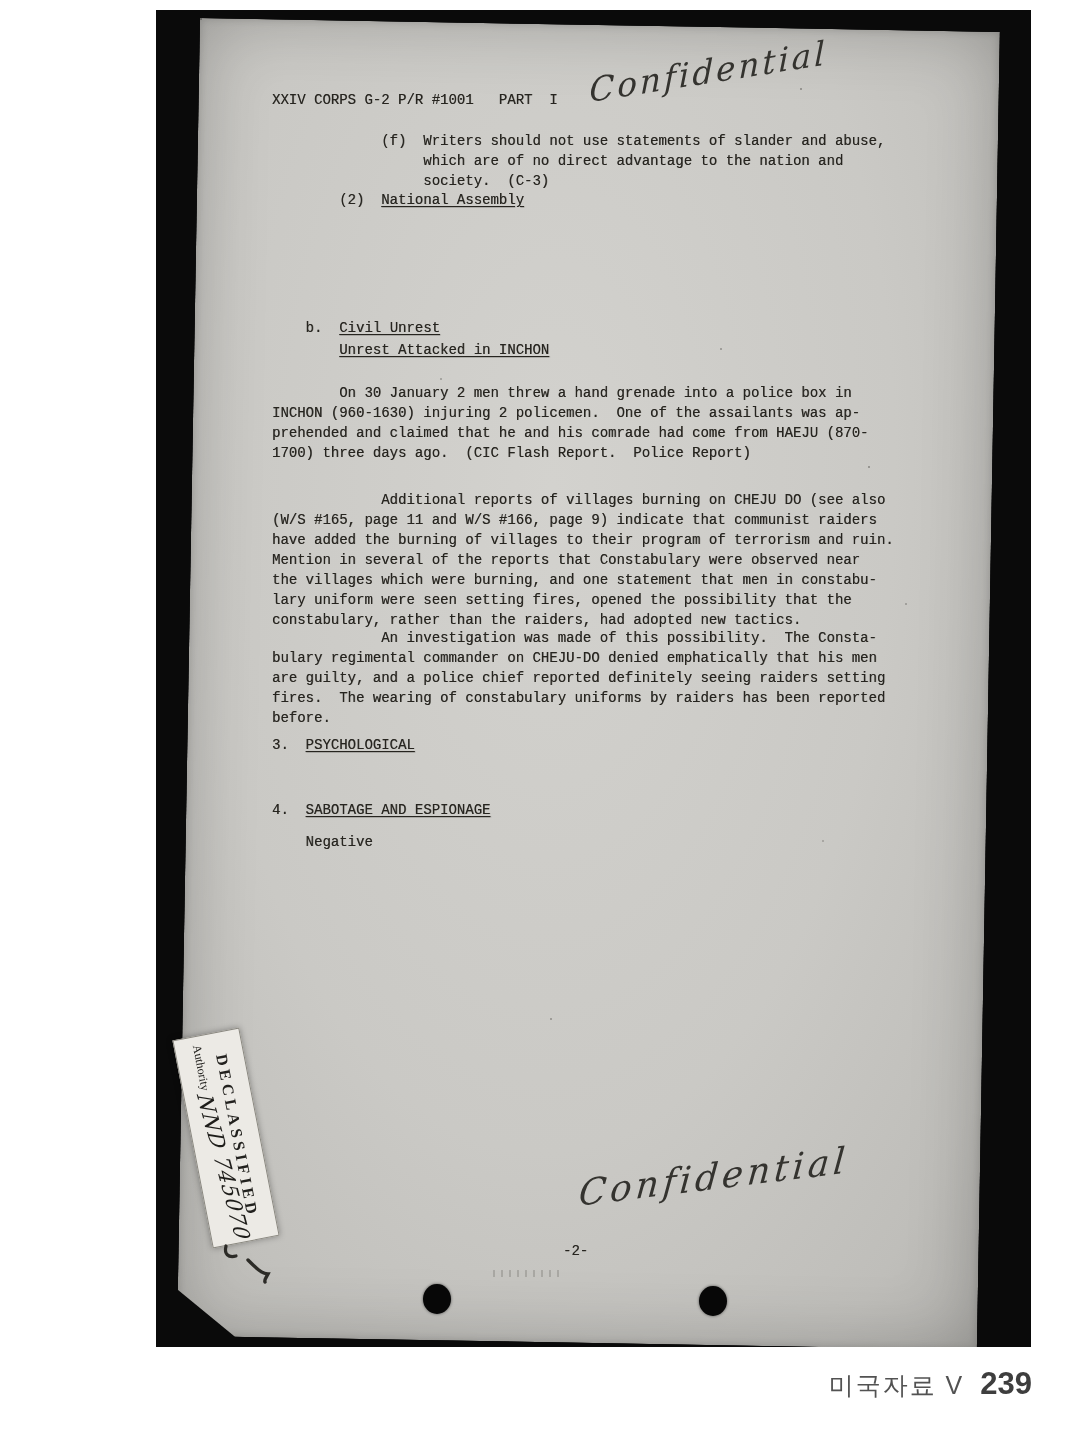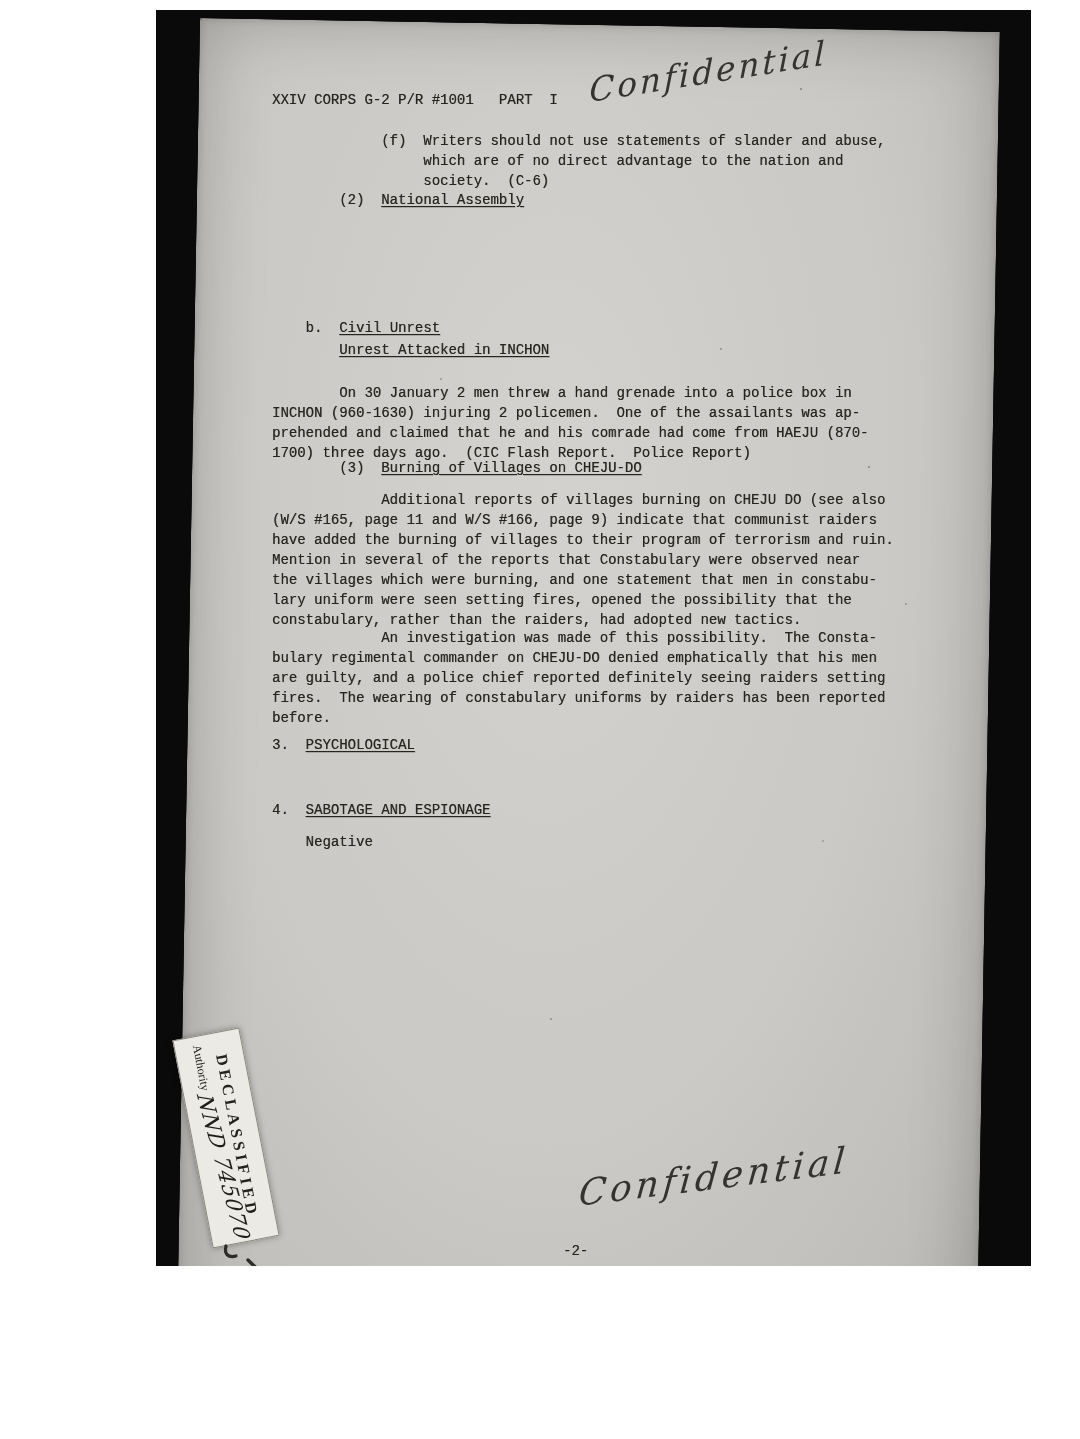--- a/index.html
+++ b/index.html
@@ -1,17 +1,17 @@
 <!DOCTYPE html>
 <html><head>
 <meta charset="utf-8">
 <style>
   html,body { margin:0; padding:0; background:#ffffff; }
   .stage {
-    position:relative; width:1080px; height:1266px;
+    position:relative; width:1080px; height:1439px;
     background:#ffffff; overflow:hidden;
     font-family:"Liberation Sans", sans-serif;
     border-radius:18px;
   }
   
   .scan-frame {
     position:absolute; left:156px; top:10px; width:875px; height:1337px;
     background:#0a0a0a; overflow:hidden;
   }
   
@@ -110,35 +110,34 @@
     <div class="paper-sheet"></div>
 
     <div class="paper-content">
 
       <div class="typed" style="top:72px">XXIV CORPS G-2 P/R #1001   PART  I</div>
 
       <div class="handwriting conf-top">Confidential</div>
 
       <div class="typed" style="top:113px">             (f)  Writers should not use statements of slander and abuse,
                   which are of no direct advantage to the nation and
-                  society.  (C-6)</div>
+                  society.  (C-3)</div>
 
       <div class="typed" style="top:172px"><span>        (2)  </span><span class="u">National Assembly</span></div>
 
 
       <div class="typed" style="top:300px"><span>    b.  </span><span class="u">Civil Unrest</span></div>
 
       <div class="typed" style="top:322px"><span>        </span><span class="u">Unrest Attacked in INCHON</span></div>
 
       <div class="typed" style="top:365px">        On 30 January 2 men threw a hand grenade into a police box in
 INCHON (960-1630) injuring 2 policemen.  One of the assailants was ap-
 prehended and claimed that he and his comrade had come from HAEJU (870-
 1700) three days ago.  (CIC Flash Report.  Police Report)</div>
 
-      <div class="typed" style="top:440px"><span>        (3)  </span><span class="u">Burning of Villages on CHEJU-DO</span></div>
 
       <div class="typed" style="top:472px">             Additional reports of villages burning on CHEJU DO (see also
 (W/S #165, page 11 and W/S #166, page 9) indicate that communist raiders
 have added the burning of villages to their program of terrorism and ruin.
 Mention in several of the reports that Constabulary were observed near
 the villages which were burning, and one statement that men in constabu-
 lary uniform were seen setting fires, opened the possibility that the
 constabulary, rather than the raiders, had adopted new tactics.</div>
 
       <div class="typed" style="top:610px">             An investigation was made of this possibility.  The Consta-

